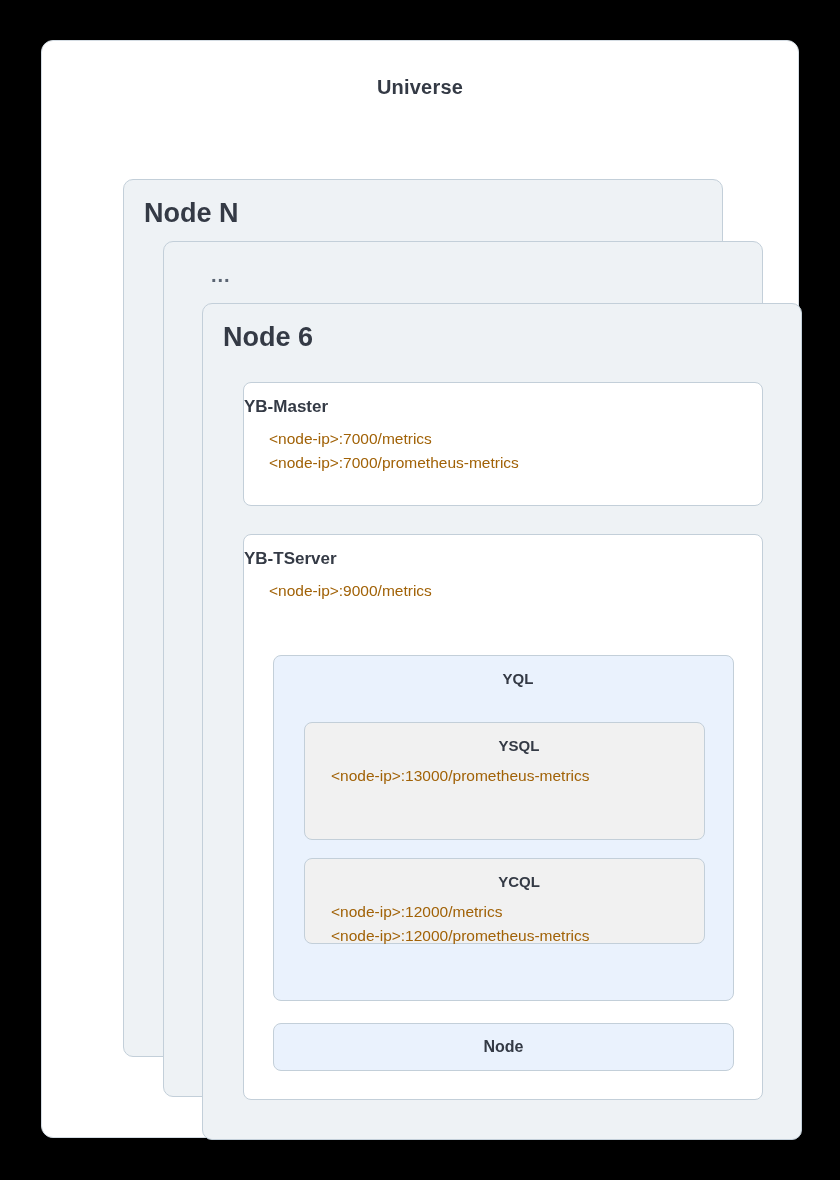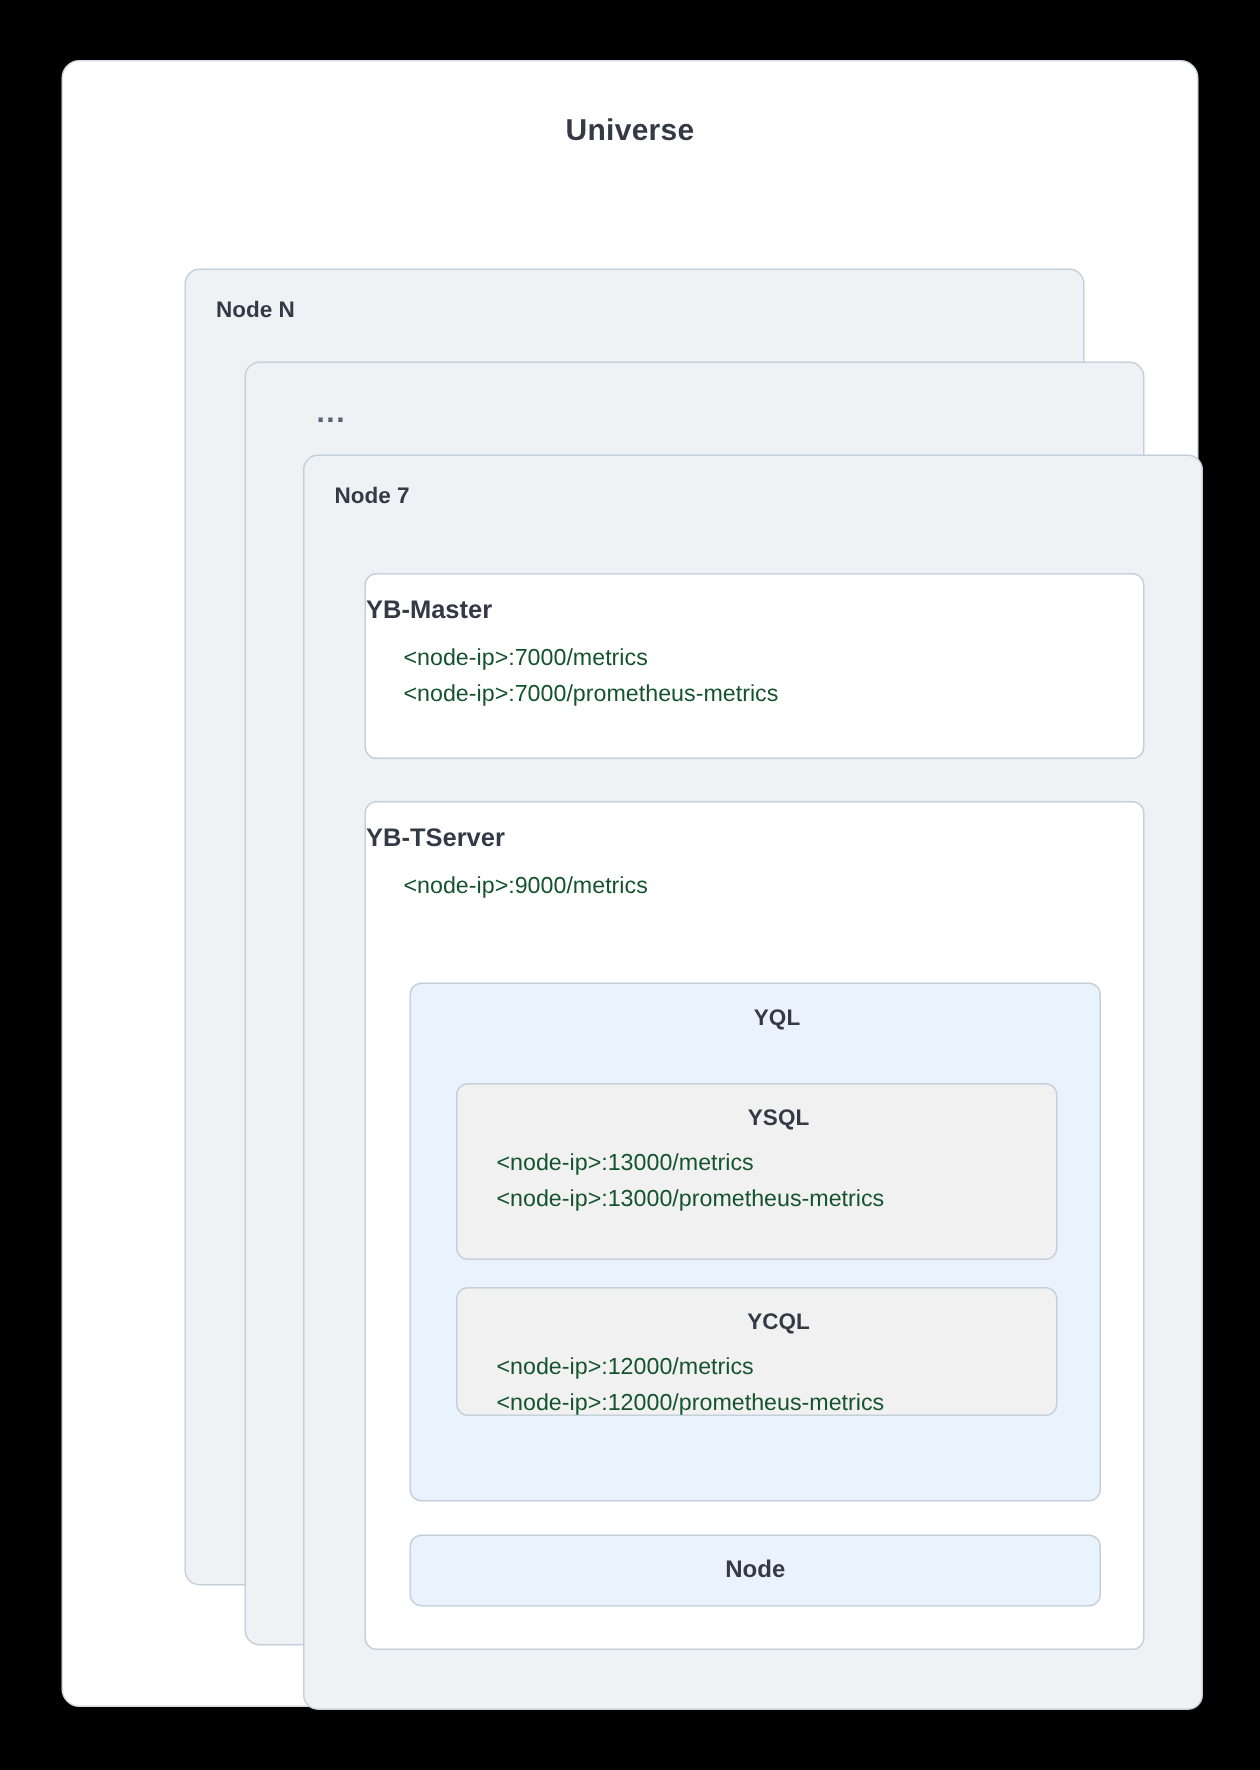--- a/index.html
+++ b/index.html
@@ -70,21 +70,21 @@
     left: 160px;
     top: 262px;
     width: 600px;
     height: 837px;
   }
 
   .node-label {
     position: absolute;
     left: 20px;
     top: 18px;
-    font-size: 15px;
+    font-size: 27px;
     font-weight: bold;
     color: #343a45;
   }
   .node-ellipsis {
     position: absolute;
     left: 47px;
     top: 26px;
     font-size: 20px;
     font-weight: bold;
     color: #5a6472;
@@ -123,21 +123,21 @@
     font-weight: bold;
     color: #343a45;
     margin-top: 14px;
     padding-left: 29px;
   }
   .comp-lines {
     margin-top: 10px;
     padding-left: 25px;
     font-size: 15.5px;
     line-height: 24px;
-    color: #14532d;
+    color: #a16207;
     font-weight: normal;
   }
   .comp-lines.indent-more {
     padding-left: 26px;
   }
 
   
   .box-master   { left: 40px;  top: 78px;  width: 520px; height: 124px; }
   .box-tserver  { left: 40px;  top: 230px; width: 520px; height: 566px; }
   
@@ -167,21 +167,21 @@
 
     <div class="node-card node-card-n">
       <div class="node-label">Node N</div>
     </div>
 
     <div class="node-card node-card-mid">
       <div class="node-ellipsis">...</div>
     </div>
 
     <div class="node-card node-card-1">
-      <div class="node-label">Node 7</div>
+      <div class="node-label">Node 6</div>
 
       <div class="comp-box comp-white box-master">
         <div class="comp-title">YB-Master</div>
         <div class="comp-lines">
           <div>&lt;node-ip&gt;:7000/metrics</div>
           <div>&lt;node-ip&gt;:7000/prometheus-metrics</div>
         </div>
       </div>
 
       <div class="comp-box comp-white box-tserver">
@@ -189,21 +189,20 @@
         <div class="comp-lines">
           <div>&lt;node-ip&gt;:9000/metrics</div>
         </div>
 
         <div class="comp-box comp-blue box-yql">
           <div class="comp-title-sm">YQL</div>
 
           <div class="comp-box comp-gray box-ysql">
             <div class="comp-title-sm">YSQL</div>
             <div class="comp-lines indent-more">
-              <div>&lt;node-ip&gt;:13000/metrics</div>
               <div>&lt;node-ip&gt;:13000/prometheus-metrics</div>
             </div>
           </div>
 
           <div class="comp-box comp-gray box-ycql">
             <div class="comp-title-sm">YCQL</div>
             <div class="comp-lines indent-more">
               <div>&lt;node-ip&gt;:12000/metrics</div>
               <div>&lt;node-ip&gt;:12000/prometheus-metrics</div>
             </div>

